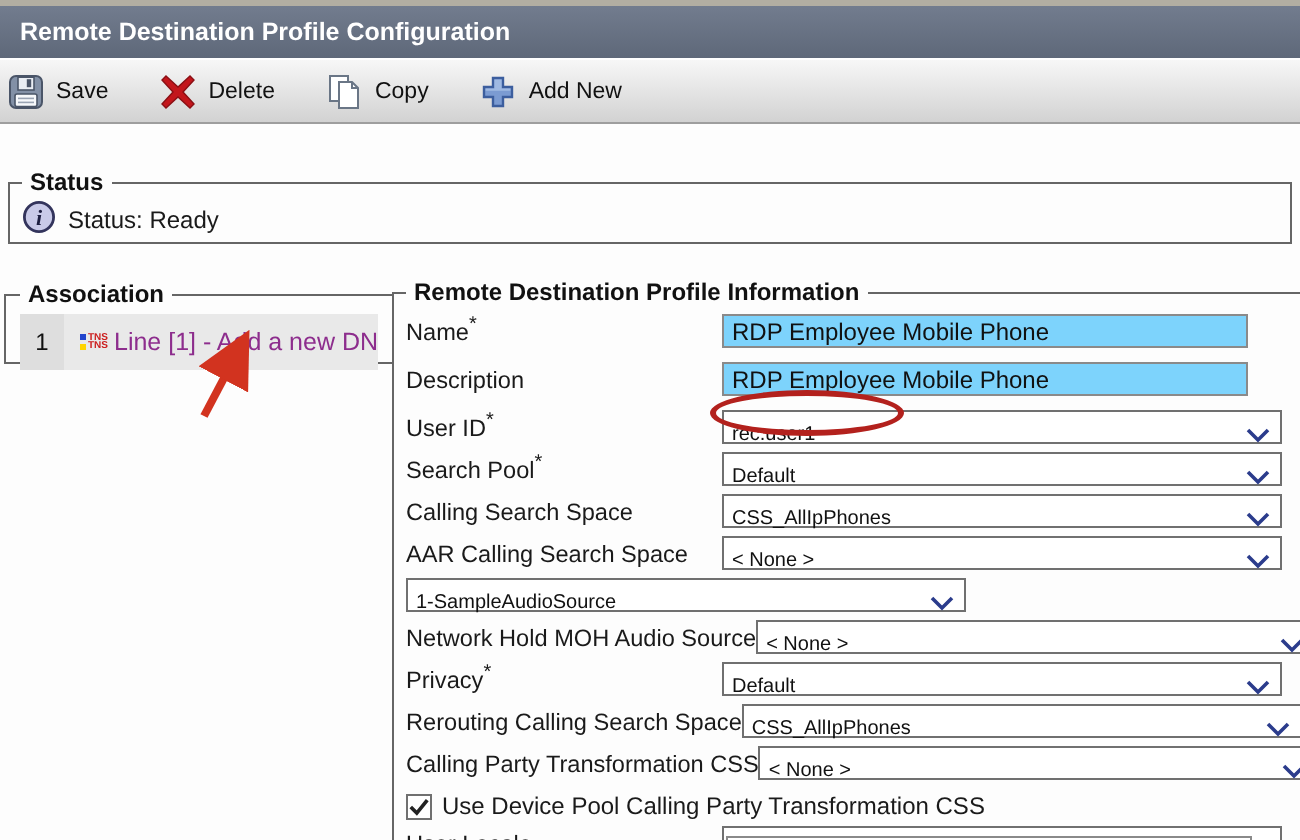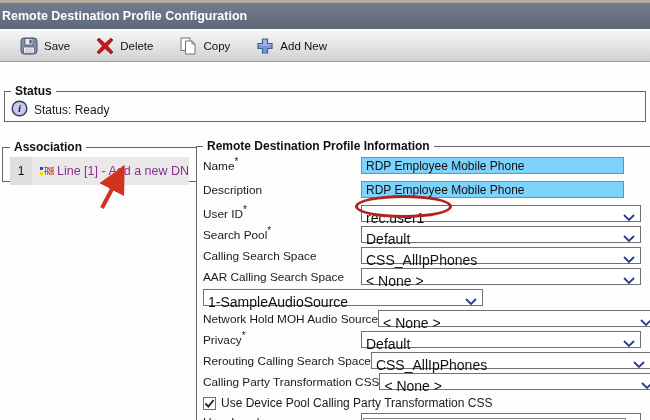--- a/index.html
+++ b/index.html
@@ -6,27 +6,27 @@
   html,body { width:650px; height:420px; overflow:hidden; }
   body {
     font-family:"Liberation Sans","DejaVu Sans",sans-serif;
     background:#fdfdfd; position:relative; font-size:12px; color:#1a1a1a;
   }
   .top-strip { position:absolute; left:0; top:0; width:650px; height:3px; background:#b2aea2; }
   .title-bar {
     position:absolute; left:0; top:3px; width:650px; height:26px;
     background:linear-gradient(#727c8e,#5e6879);
     color:#fff; font-weight:bold; font-size:12.5px;
-    display:flex; align-items:center; padding-left:2px;
+    display:flex; align-items:center; padding-left:10px;
   }
   .toolbar {
     position:absolute; left:0; top:29px; width:650px; height:33px;
     background:linear-gradient(#f7f7f7,#d2d2d2);
     border-top:1px solid #fff; border-bottom:1px solid #9e9e9e;
-    display:flex; align-items:center; padding-left:20px; gap:26px;
+    display:flex; align-items:center; padding-left:4px; gap:26px;
   }
   .tbtn { display:flex; align-items:center; gap:6px; cursor:pointer; font-size:11.5px; color:#111; }
   .tbtn svg { display:block; }
   fieldset { border:1px solid #666; background:#fdfdfd; }
   legend { font-weight:bold; font-size:12px; color:#111; padding:0 4px; white-space:nowrap; }
   .status-fs {
     position:absolute; left:4px; top:84px; width:642px; height:38px; padding:2px 6px;
   }
   .status-body { display:flex; align-items:center; gap:6px; }
   .assoc-fs {
@@ -52,21 +52,21 @@
   .frow .lbl { flex:0 0 158px; padding-top:2px; font-size:11.8px; white-space:nowrap; }
   .req { vertical-align:super; font-size:10px; line-height:0; }
   .h24 { height:24px; } .h21 { height:21px; }
   .tinput {
     width:263px; height:17px; border:1px solid #8a8a8a; background:#7dd3fc;
     font-family:inherit; font-size:12px; color:#111; padding:0 4px;
   }
   .sel {
     width:280px; height:17px; border:1px solid #707070; background:#fff;
     display:flex; align-items:center; justify-content:space-between;
-    padding:8px 5px 0 4px; font-size:14px; color:#111; cursor:pointer;
+    padding:8px 5px 0 4px; font-size:10px; color:#111; cursor:pointer;
   }
   .sel .chev { flex:0 0 auto; display:flex; }
   .cbrow { height:16px; display:flex; align-items:center; gap:5px; margin-top:1px; }
   .cbox {
     width:13px; height:13px; border:1px solid #707070; background:#fff;
     display:flex; align-items:center; justify-content:center; cursor:pointer;
   }
   .sliver {
     position:absolute; left:363px; top:418px; width:263px; height:4px;
     border:1px solid #8a8a8a; border-bottom:none; background:#fff;

